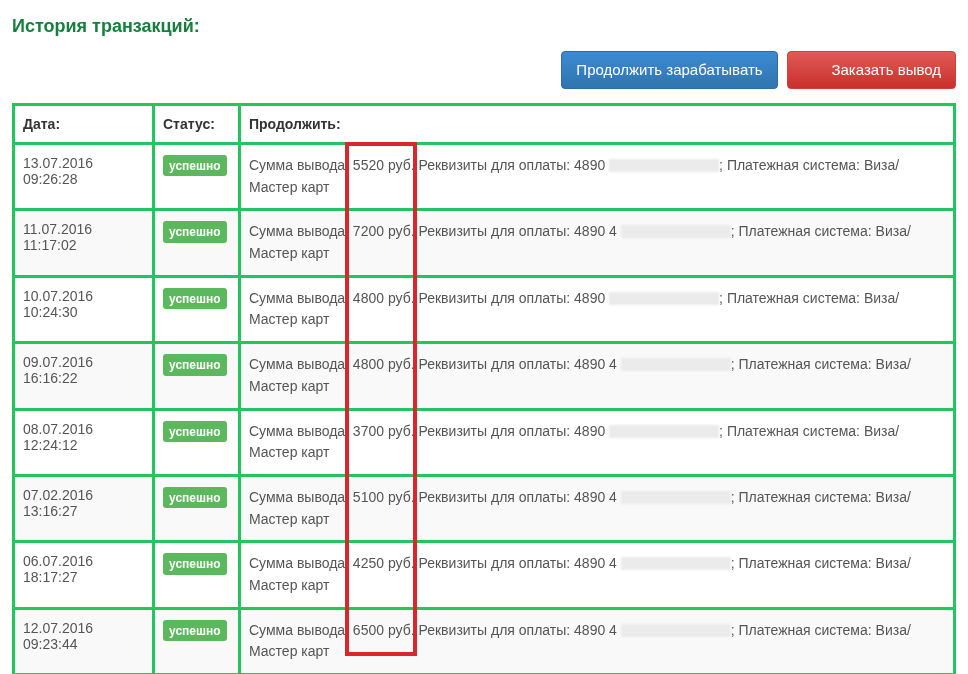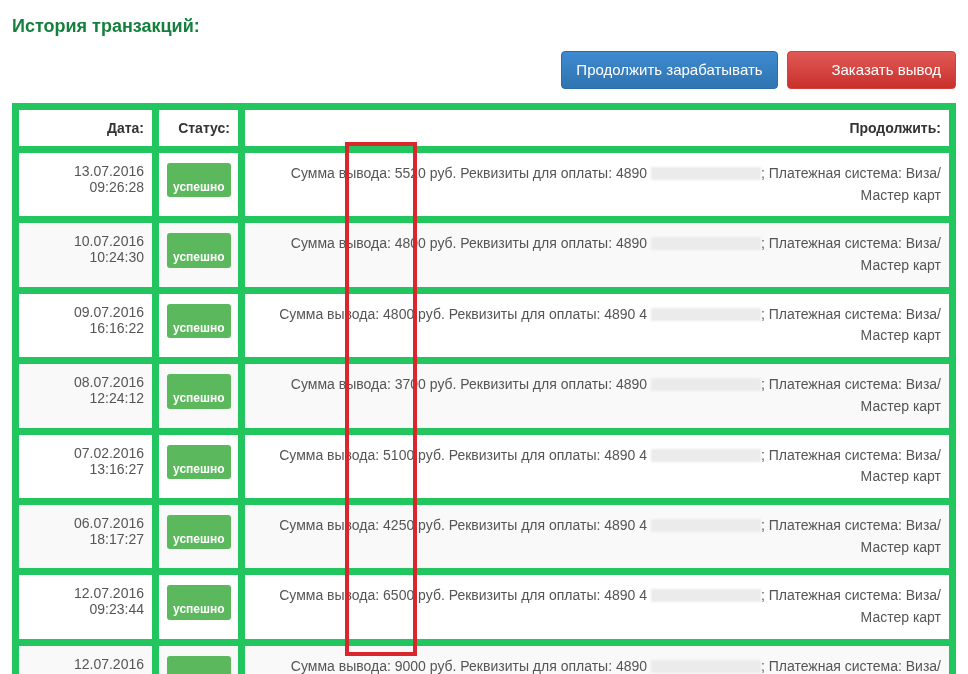--- a/index.html
+++ b/index.html
@@ -45,45 +45,45 @@
     background-image: linear-gradient(#e05a56, #c9302c);
     padding-left: 43px;
   }
   table.tx {
     width: 100%;
     border-collapse: collapse;
     border: 1px solid #ddd;
     table-layout: fixed;
   }
   table.tx th, table.tx td {
-    border: 7px solid #22c55e;
+    border: 3px solid #22c55e;
     padding: 10px 8px;
     vertical-align: top;
     font-size: 14px;
     color: #555;
-    text-align: right;
+    text-align: left;
   }
   table.tx th {
     font-weight: 700;
     color: #333;
     background: #fff;
   }
   table.tx tr:nth-child(even) td {
     background: #f9f9f9;
   }
   col.c-date { width: 140px; }
   col.c-status { width: 86px; }
   col.c-details { width: auto; }
   .status-badge {
     display: inline-block;
     background: #5cb85c;
     color: #fff;
     font-size: 12px;
     font-weight: 700;
-    padding: 17px 6px 3px;
+    padding: 4px 6px 3px;
     border-radius: 3px;
     line-height: 1.2;
   }
   .details-cell {
     position: relative;
     line-height: 1.55;
   }
   .redacted {
     display: inline-block;
     width: 110px;
@@ -125,20 +125,25 @@
       <th>Продолжить:</th>
     </tr>
   </thead>
   <tbody id="tx-body">
         <tr>
           <td>13.07.2016 09:26:28</td>
           <td><span class="status-badge">успешно</span></td>
           <td class="details-cell">Сумма вывода: 5520 руб. Реквизиты для оплаты: 4890 <span class="redacted"></span>; Платежная система: Виза/Мастер карт</td>
         </tr>
         <tr>
+          <td>11.07.2016 11:17:02</td>
+          <td><span class="status-badge">успешно</span></td>
+          <td class="details-cell">Сумма вывода: 7200 руб. Реквизиты для оплаты: 4890 4 <span class="redacted"></span>; Платежная система: Виза/Мастер карт</td>
+        </tr>
+        <tr>
           <td>10.07.2016 10:24:30</td>
           <td><span class="status-badge">успешно</span></td>
           <td class="details-cell">Сумма вывода: 4800 руб. Реквизиты для оплаты: 4890 <span class="redacted"></span>; Платежная система: Виза/Мастер карт</td>
         </tr>
         <tr>
           <td>09.07.2016 16:16:22</td>
           <td><span class="status-badge">успешно</span></td>
           <td class="details-cell">Сумма вывода: 4800 руб. Реквизиты для оплаты: 4890 4 <span class="redacted"></span>; Платежная система: Виза/Мастер карт</td>
         </tr>
         <tr>

